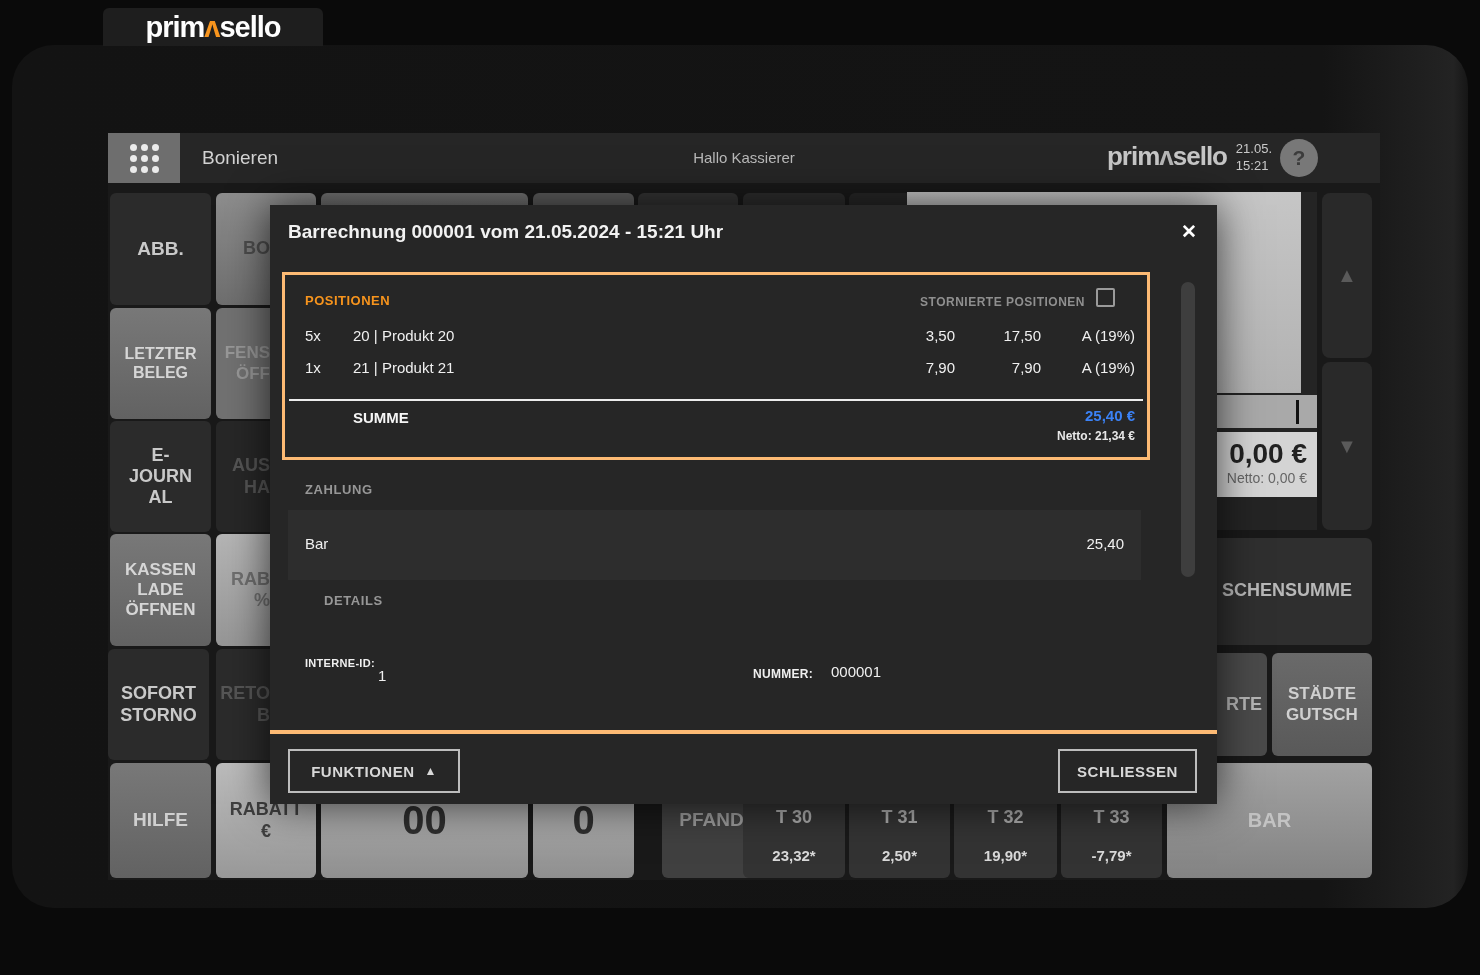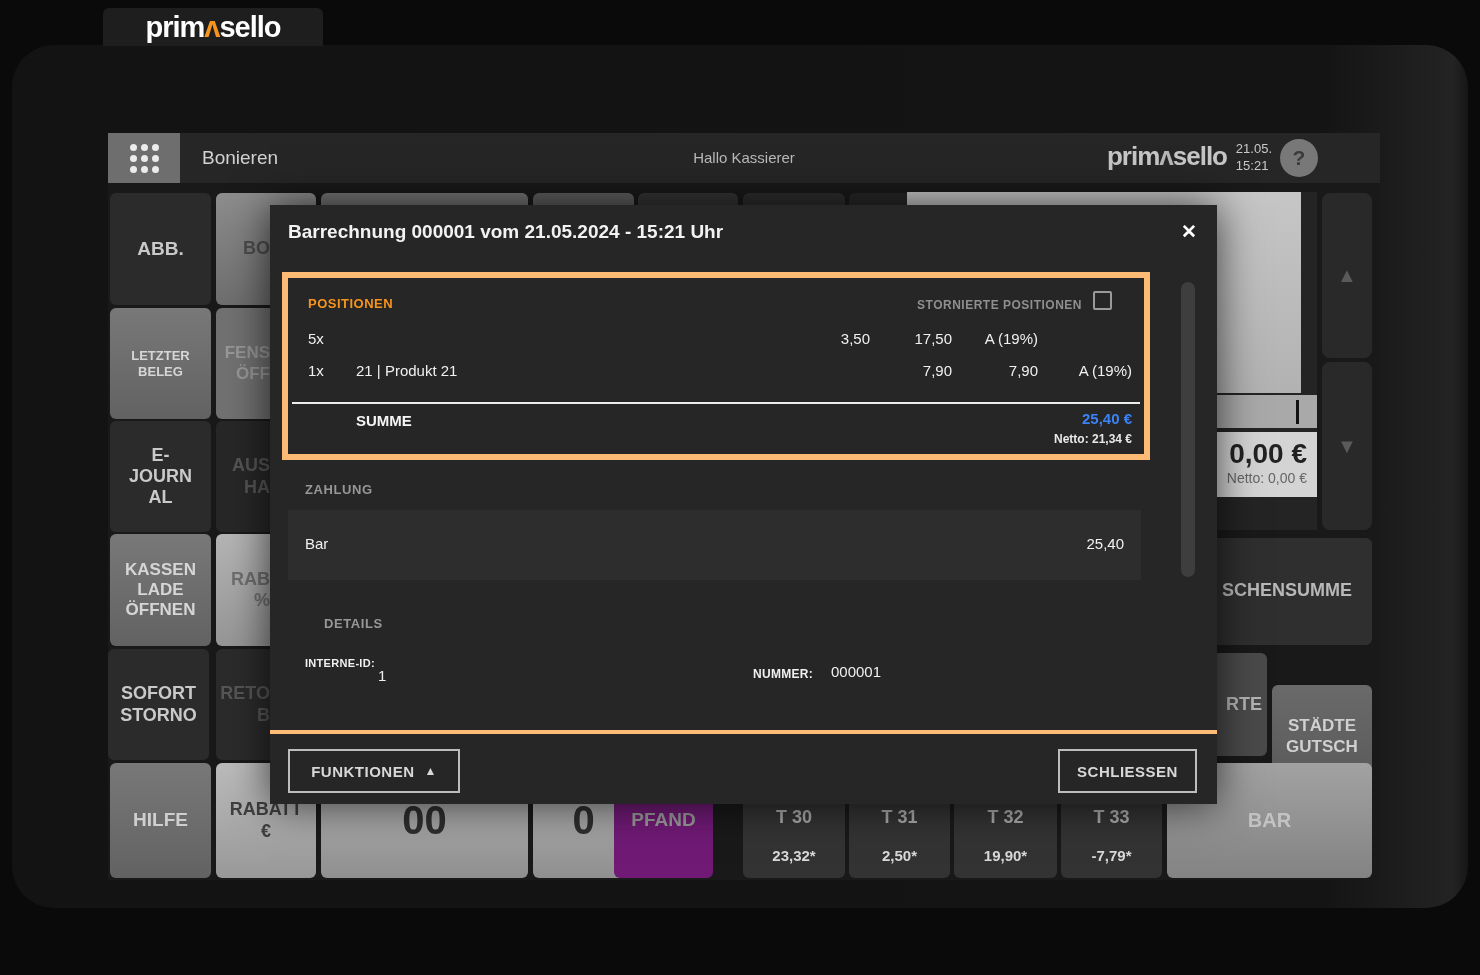--- a/index.html
+++ b/index.html
@@ -69,21 +69,21 @@
   .barbtn { background:linear-gradient(180deg,#a2a2a2,#838383); color:#c3c3c3; font-size:20px;
             display:flex; align-items:center; justify-content:center; }
 
   
   .modal { position:absolute; left:270px; top:205px; width:947px; height:599px; background:#262626;
            z-index:10; box-shadow:0 0 40px rgba(0,0,0,.7); }
   .m-title { position:absolute; left:18px; top:16px; font-size:19px; font-weight:bold; color:#f2f2f2; }
   .m-close { position:absolute; right:20px; top:15px; font-size:19px; color:#ffffff; font-weight:bold; cursor:default; }
   .m-scroll { position:absolute; left:911px; top:77px; width:14px; height:295px; background:#3e3e3e; border-radius:7px; }
 
-  .posbox { position:absolute; left:12px; top:67px; width:868px; height:188px; border:6px solid #fdba74; }
+  .posbox { position:absolute; left:12px; top:67px; width:868px; height:188px; border:3px solid #fdba74; }
   .pos-head { position:absolute; left:20px; top:18px; font-size:13px; font-weight:bold; color:#f7941d; letter-spacing:.5px; }
   .storno-lbl { position:absolute; right:62px; top:20px; font-size:12px; font-weight:bold; color:#8f8f8f; letter-spacing:.5px; }
   .storno-cb { position:absolute; right:32px; top:13px; width:19px; height:19px; border:2px solid #9a9a9a; border-radius:2px; background:transparent; }
   .prow { position:absolute; left:20px; right:12px; height:22px; display:grid;
           grid-template-columns:48px 1fr 82px 86px 94px; font-size:15px; color:#f0f0f0; }
   .prow .r { text-align:right; }
   .sepline { position:absolute; left:4px; right:4px; top:124px; border-top:2px solid #ececec; }
   .summe-lbl { position:absolute; left:68px; top:134px; font-size:15px; font-weight:bold; color:#f5f5f5; }
   .summe-val { position:absolute; right:12px; top:132px; font-size:15px; font-weight:bold; color:#3b82f6;text-align:right; }
   .summe-net { position:absolute; right:12px; top:154px; font-size:12px; font-weight:bold; color:#e8e8e8; }
@@ -135,21 +135,21 @@
       <div class="hdr-logo"><span>prim</span><span class="caret">ʌ</span><span>sello</span></div>
       <div class="hdr-dt">
         <div>21.05.</div>
         <div>15:21</div>
       </div>
       <div class="help-btn">?</div>
     </div>
   </div>
 
   <div class="gbtn dark" style="left:110px;top:193px;width:101px;height:112px;font-size:19px;">ABB.</div>
-  <div class="gbtn mid" style="left:110px;top:308px;width:101px;height:111px;font-size:13px;padding:0 8px;">LETZTER BELEG</div>
+  <div class="gbtn mid" style="left:110px;top:308px;width:101px;height:111px;font-size:16px;padding:0 8px;">LETZTER BELEG</div>
   <div class="gbtn dark" style="left:110px;top:421px;width:101px;height:111px;font-size:18px;padding:0 14px;word-break:break-word;">E-JOURNAL</div>
   <div class="gbtn mid" style="left:110px;top:534px;width:101px;height:112px;font-size:17px;padding:0 10px;word-break:break-word;">KASSENLADE ÖFFNEN</div>
   <div class="gbtn dark" style="left:108px;top:649px;width:101px;height:111px;font-size:18px;padding:0 8px;">SOFORT STORNO</div>
   <div class="gbtn mid" style="left:110px;top:763px;width:101px;height:115px;font-size:19px;color:#cfcfcf;">HILFE</div>
 
   <div class="gbtn frag" style="left:216px;top:193px;width:100px;height:112px;font-size:18px;background:linear-gradient(180deg,#8d8d8d,#6e6e6e);color:#4d4d4d;">BO</div>
   <div class="gbtn frag pre" style="left:216px;top:308px;width:100px;height:111px;font-size:17px;background:#717171;color:#989898;">FENS
 ÖFF</div>
   <div class="gbtn frag pre" style="left:216px;top:421px;width:100px;height:111px;font-size:18px;background:#272727;color:#555555;">AUS
 HA</div>
@@ -161,21 +161,21 @@
 €</div>
 
   <div class="gbtn" style="left:321px;top:193px;width:207px;height:112px;background:linear-gradient(180deg,#757575,#616161);"></div>
   <div class="gbtn" style="left:533px;top:193px;width:101px;height:112px;background:#5e5e5e;"></div>
   <div class="gbtn" style="left:638px;top:193px;width:100px;height:112px;background:#343434;"></div>
   <div class="gbtn" style="left:743px;top:193px;width:102px;height:112px;background:#2d2d2d;"></div>
   <div class="gbtn" style="left:849px;top:193px;width:101px;height:112px;background:#272727;"></div>
 
   <div class="gbtn lite" style="left:321px;top:763px;width:207px;height:115px;font-size:40px;color:#2e2e2e;">00</div>
   <div class="gbtn lite" style="left:533px;top:763px;width:101px;height:115px;font-size:40px;color:#2e2e2e;">0</div>
-  <div class="gbtn" style="left:614px;top:763px;width:99px;height:115px;font-size:19px;background:#701a75;color:#9a9a9a;text-align:center;">PFAND</div>
+  <div class="gbtn" style="left:662px;top:763px;width:99px;height:115px;font-size:19px;background:#404040;color:#9a9a9a;text-align:center;">PFAND</div>
 
   <div class="gbtn tbtn" style="left:743px;top:763px;width:102px;height:115px;">
     <span class="tname">T 30</span>
     <span class="tamt">23,32*</span>
   </div>
   <div class="gbtn tbtn" style="left:849px;top:763px;width:101px;height:115px;">
     <span class="tname">T 31</span>
     <span class="tamt">2,50*</span>
   </div>
   <div class="gbtn tbtn" style="left:954px;top:763px;width:103px;height:115px;">
@@ -203,39 +203,40 @@
   <div class="scrollcol" style="top:362px;height:168px;">
       <span>▼</span>
     </div>
 
   <div class="rbtn zws" style="left:1167px;top:538px;width:205px;height:107px;">
     <span>SCHENSUMME</span>
   </div>
   <div class="rbtn karte" style="left:1167px;top:653px;width:100px;height:103px;">
     <span>RTE</span>
   </div>
-  <div class="rbtn staedte" style="left:1272px;top:685px;width:100px;height:103px;">
+  <div class="rbtn staedte" style="left:1272px;top:653px;width:100px;height:103px;">
     <span>STÄDTE GUTSCH</span>
   </div>
   <div class="rbtn barbtn" style="left:1167px;top:763px;width:205px;height:115px;">
     <span>BAR</span>
   </div>
 
   <div class="modal">
     <div class="m-title">Barrechnung 000001 vom 21.05.2024 - 15:21 Uhr</div>
     <div class="m-close">✕</div>
     <div class="m-scroll"></div>
 
     <div class="posbox">
       <div class="pos-head">POSITIONEN</div>
       <div class="storno-lbl">STORNIERTE POSITIONEN</div>
       <div class="storno-cb"></div>
 
       <div class="prow" style="top:52px;">
         <span>5x</span>
+        <span>20 | Produkt 20</span>
         <span class="r">3,50</span>
         <span class="r">17,50</span>
         <span class="r">A (19%)</span>
       </div>
       <div class="prow" style="top:84px;">
         <span>1x</span>
         <span>21 | Produkt 21</span>
         <span class="r">7,90</span>
         <span class="r">7,90</span>
         <span class="r">A (19%)</span>
@@ -246,21 +247,21 @@
       <div class="summe-val">25,40 €</div>
       <div class="summe-net">Netto: 21,34 €</div>
     </div>
 
     <div class="sec-lbl" style="top:277px;">ZAHLUNG</div>
     <div class="pay-panel">
       <span class="pay-method">Bar</span>
       <span class="pay-amt">25,40</span>
     </div>
 
-    <div class="sec-lbl" style="top:411px;padding-left:19px;">DETAILS</div>
+    <div class="sec-lbl" style="top:388px;padding-left:19px;">DETAILS</div>
     <div class="det-lbl" style="left:35px;top:450px;width:75px;">INTERNE-ID:</div>
     <div class="det-val" style="left:108px;top:462px;">1</div>
     <div class="det-lbl" style="left:483px;top:460px;font-size:12px;">NUMMER:</div>
     <div class="det-val" style="left:561px;top:458px;">000001</div>
 
     <div class="m-foot">
       <div class="m-btn fk">
         <span>FUNKTIONEN</span>
         <span class="tri">▲</span>
       </div>

